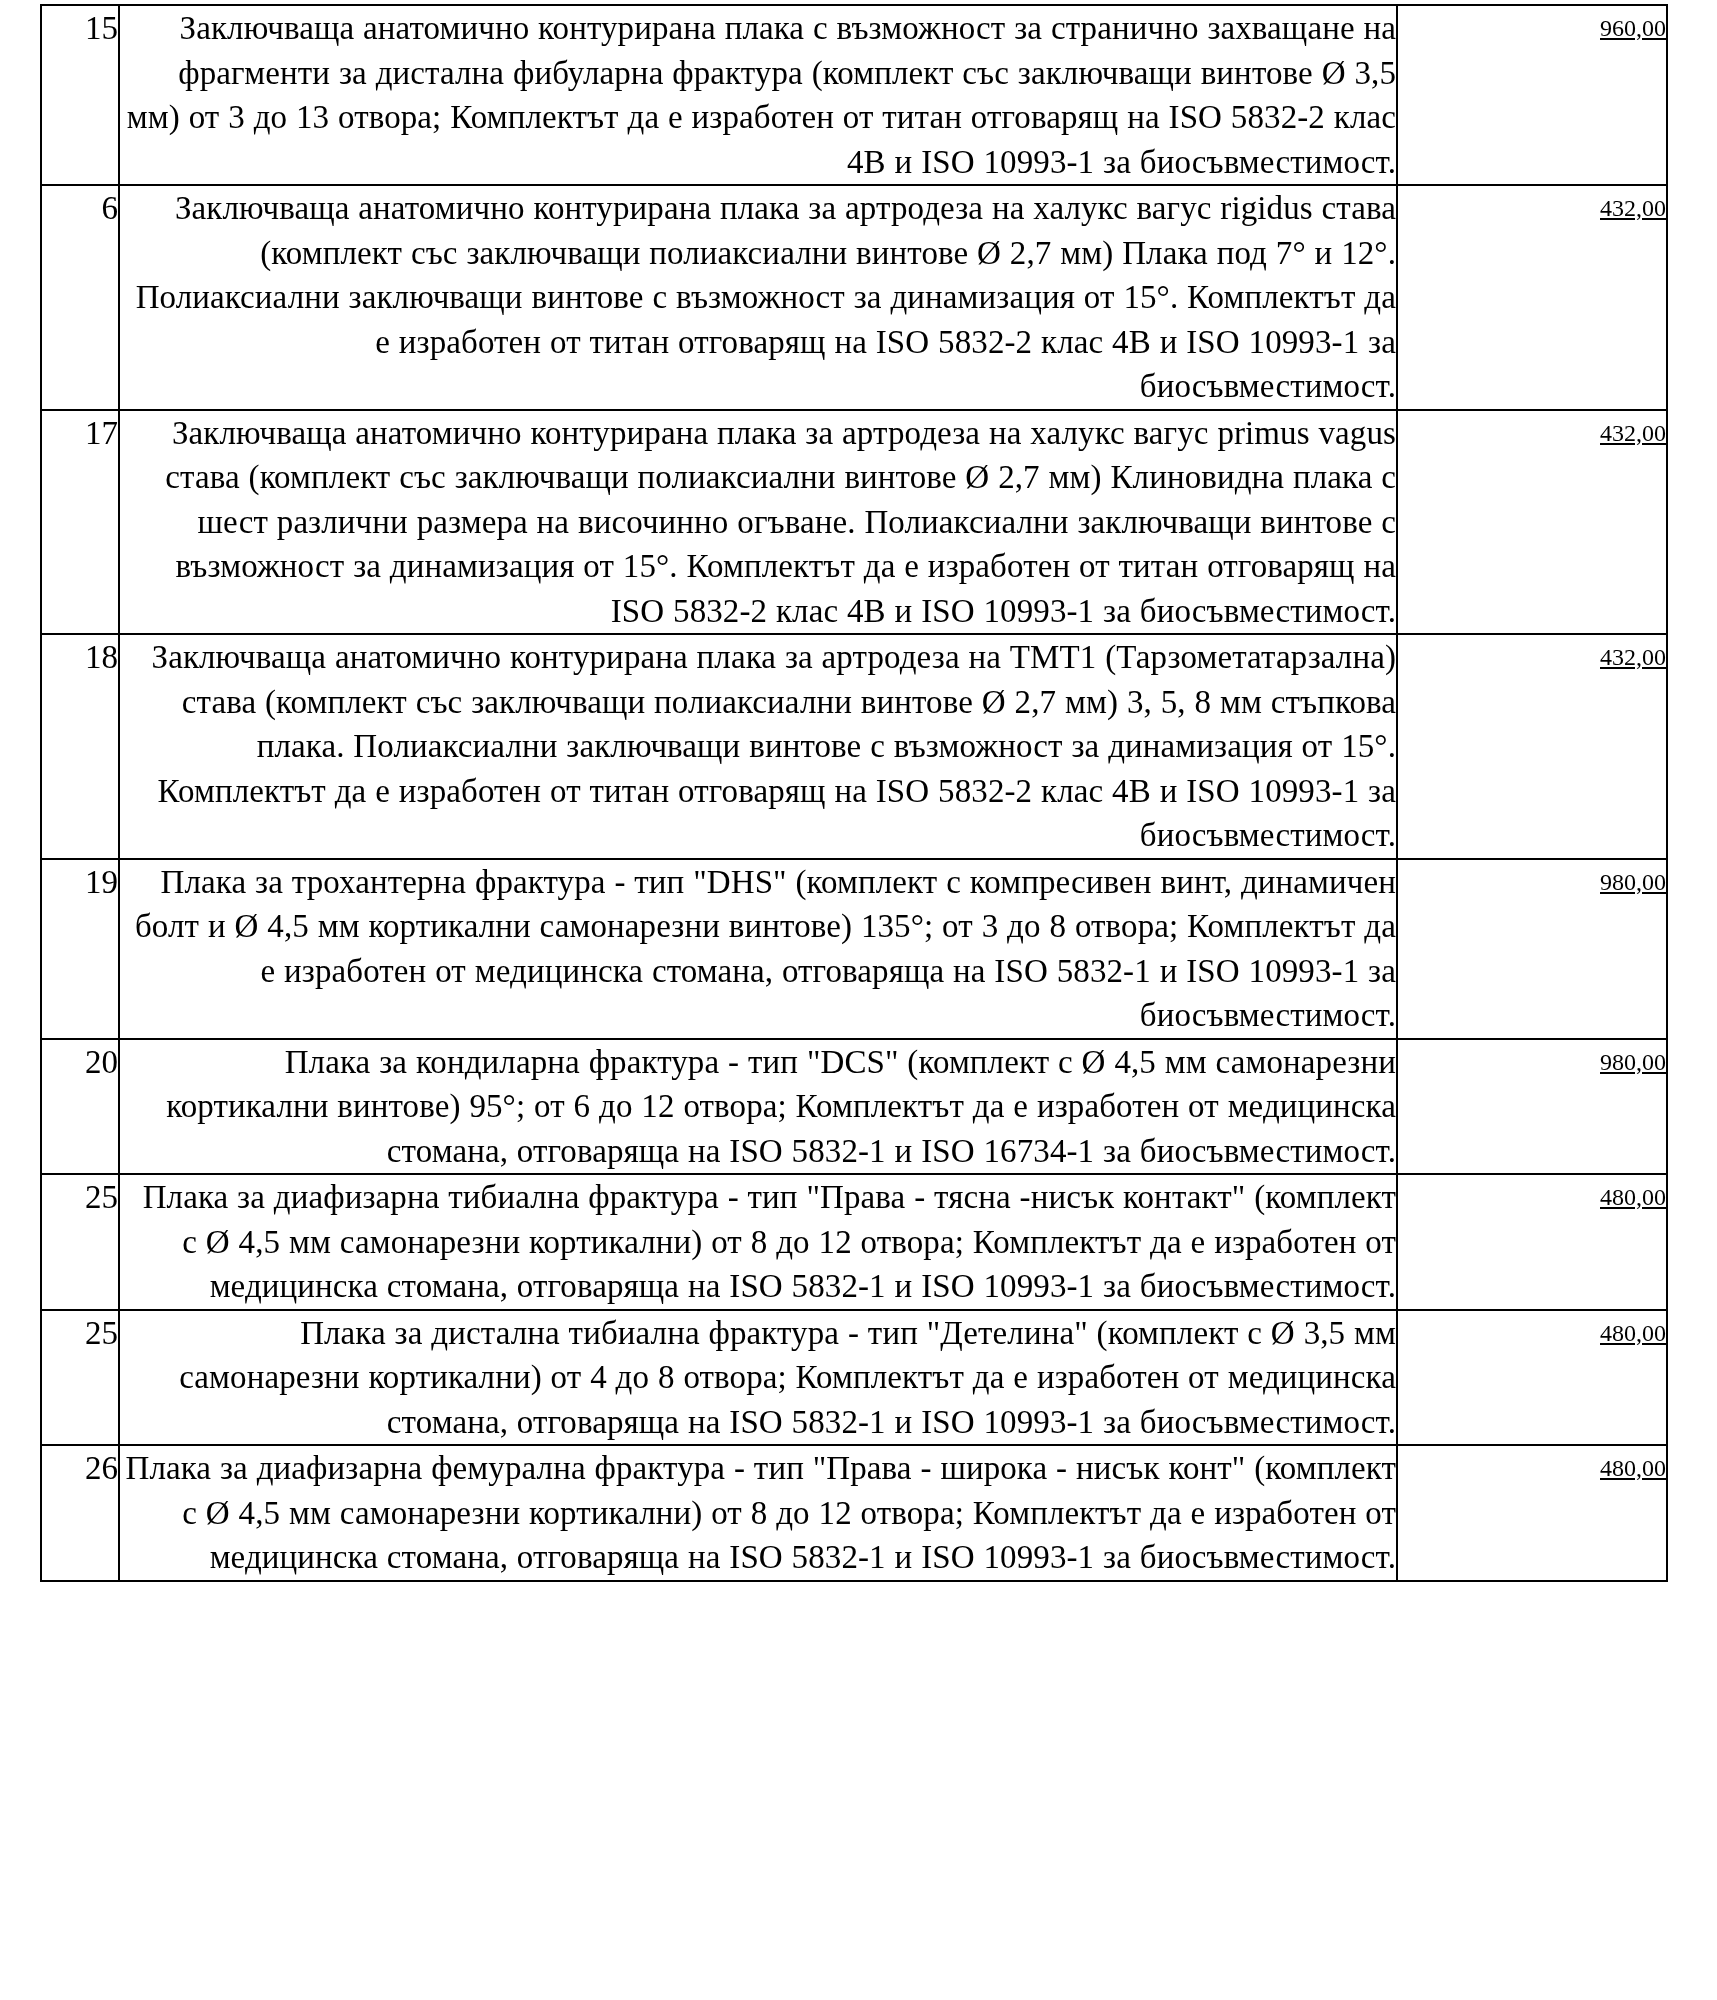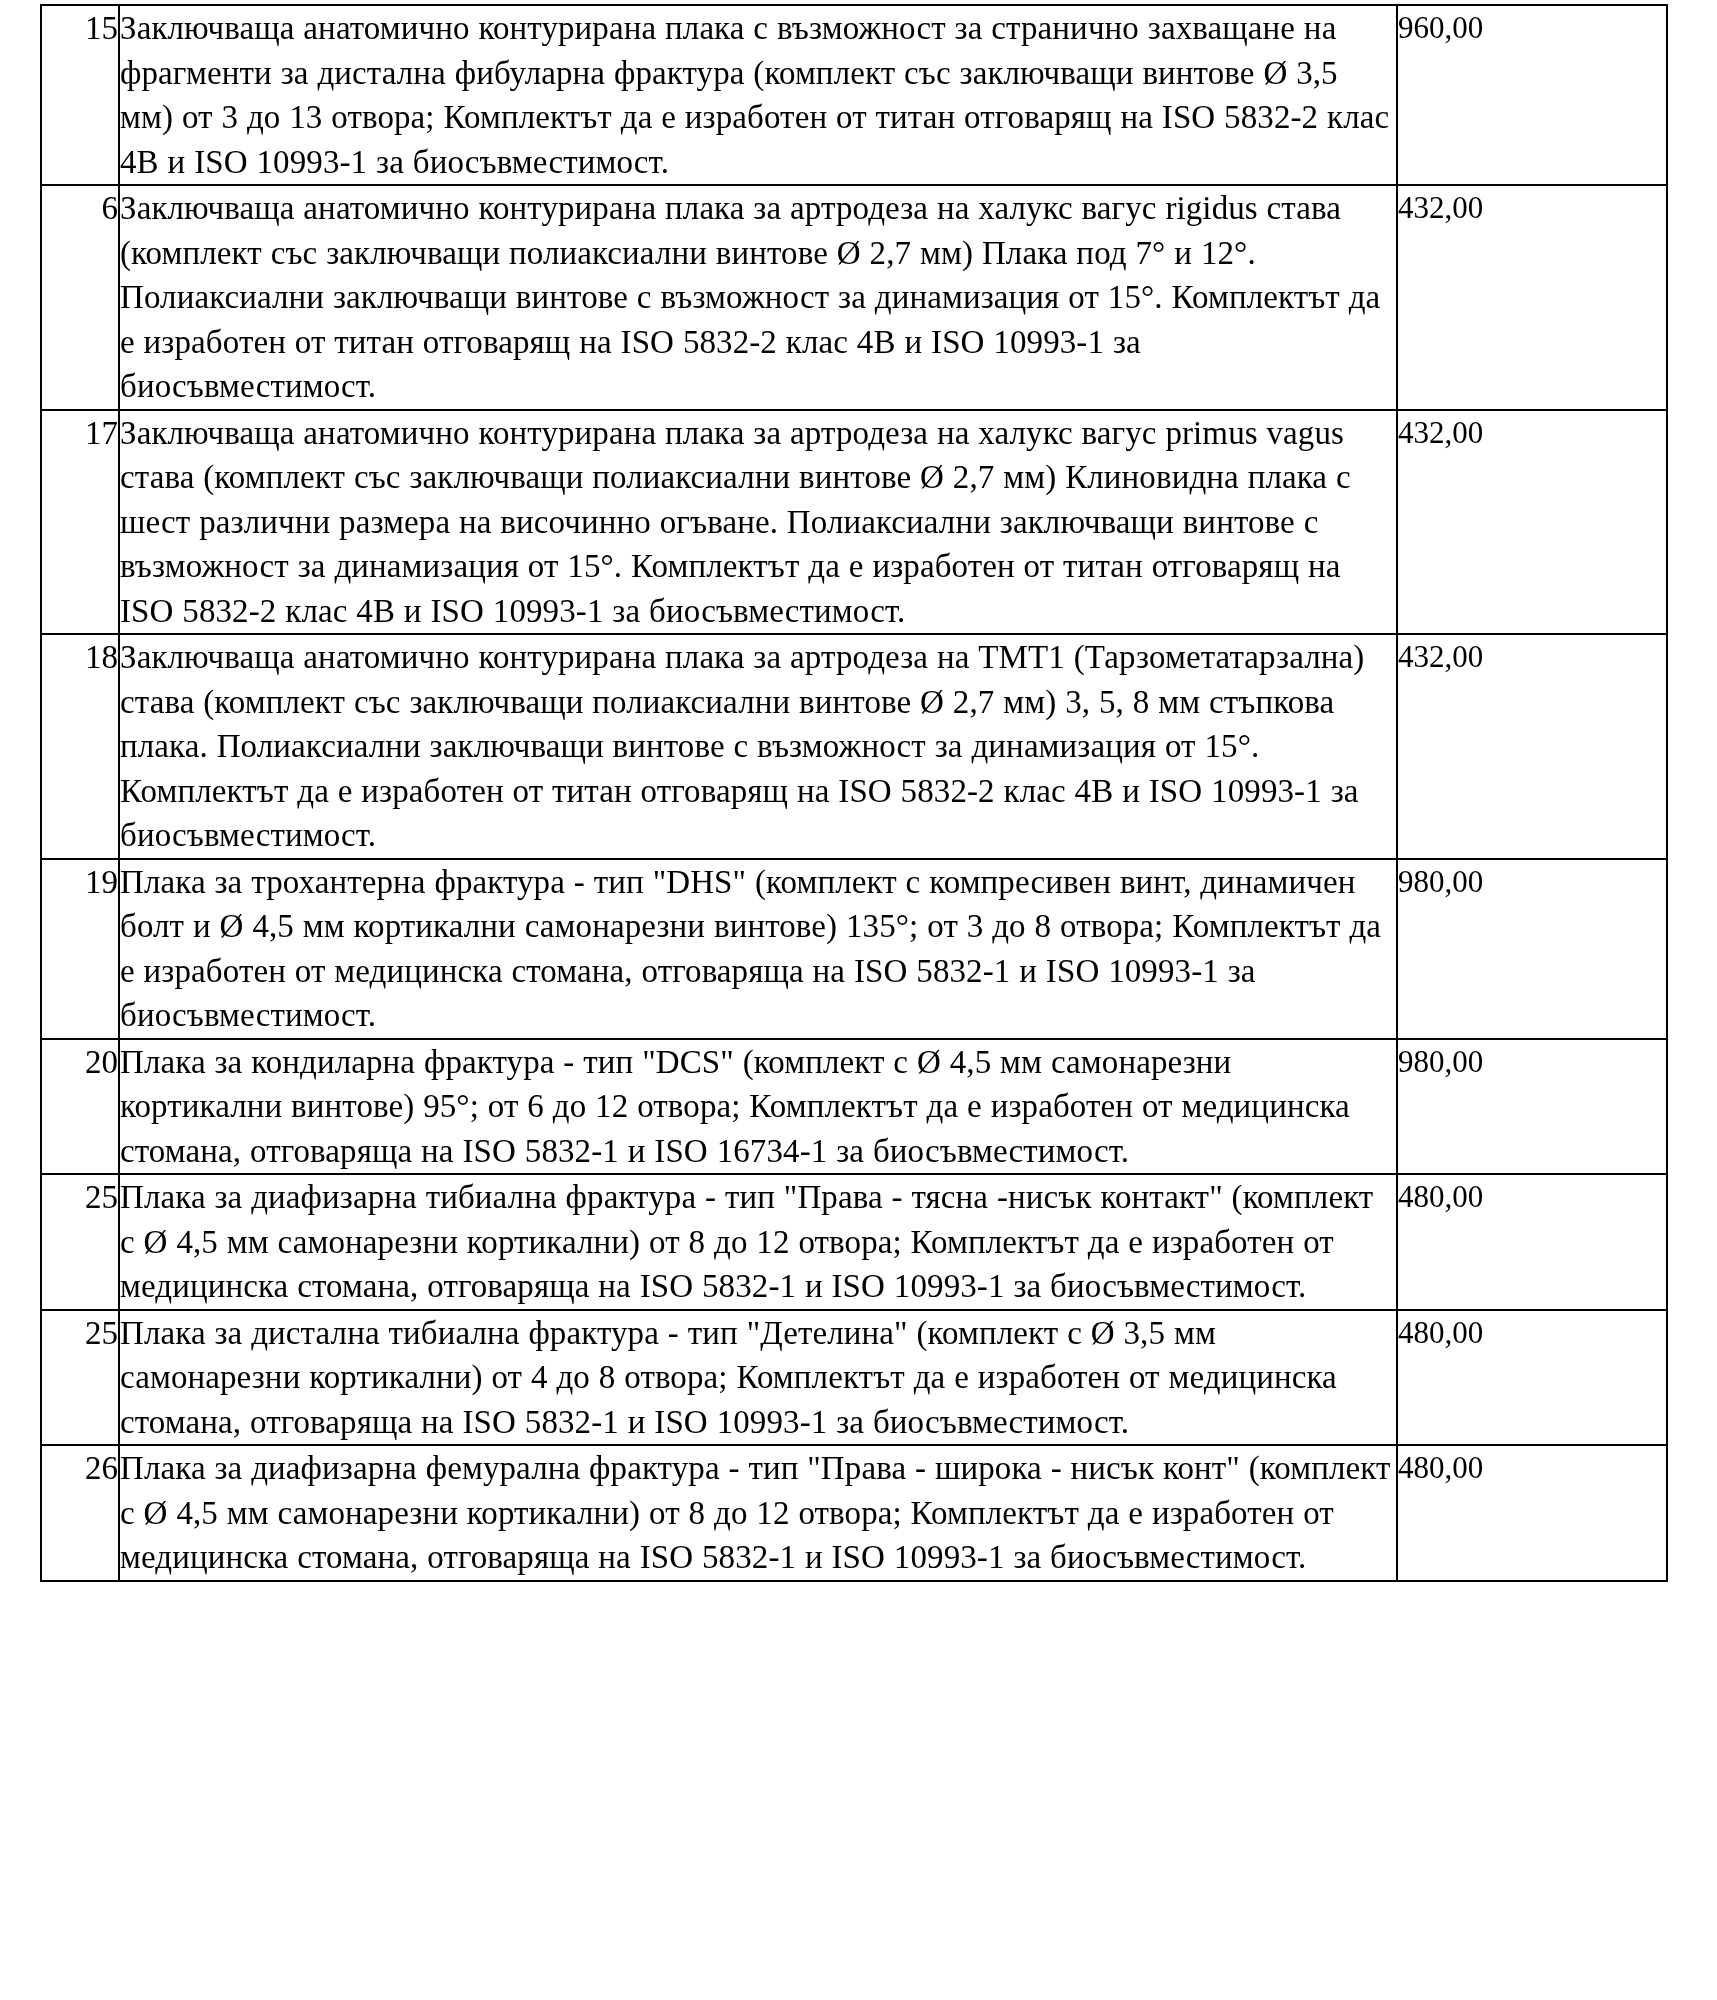--- a/index.html
+++ b/index.html
@@ -43,34 +43,35 @@
   col.col-price { width: 270px; }
 
   td.cell-no {
     text-align: right;
     padding: 8px 14px 10px 4px;
     font-size: 33px;
     line-height: 44px;
   }
 
   td.cell-desc {
-    text-align: left;
+    text-align: right;
     padding: 8px 10px 10px 14px;
     font-size: 33px;
     line-height: 44.5px;
     letter-spacing: 0.1px;
     word-spacing: 0.5px;
   }
 
   td.cell-price {
-    text-align: left;
+    text-align: right;
     padding: 8px 74px 10px 6px;
-    font-size: 31px;
+    font-size: 24px;
     line-height: 44px;
     white-space: nowrap;
+    text-decoration: underline;
   }
 
   .desc-text {
     display: block;
   }
 </style>
 </head>
 <body>
 
 <div class="page">

